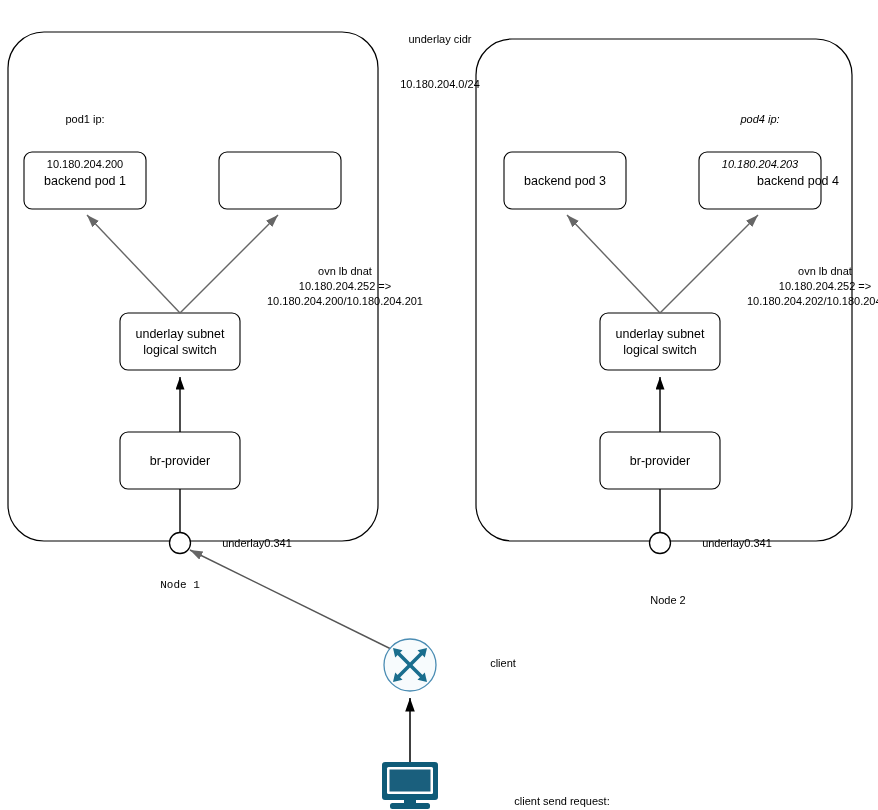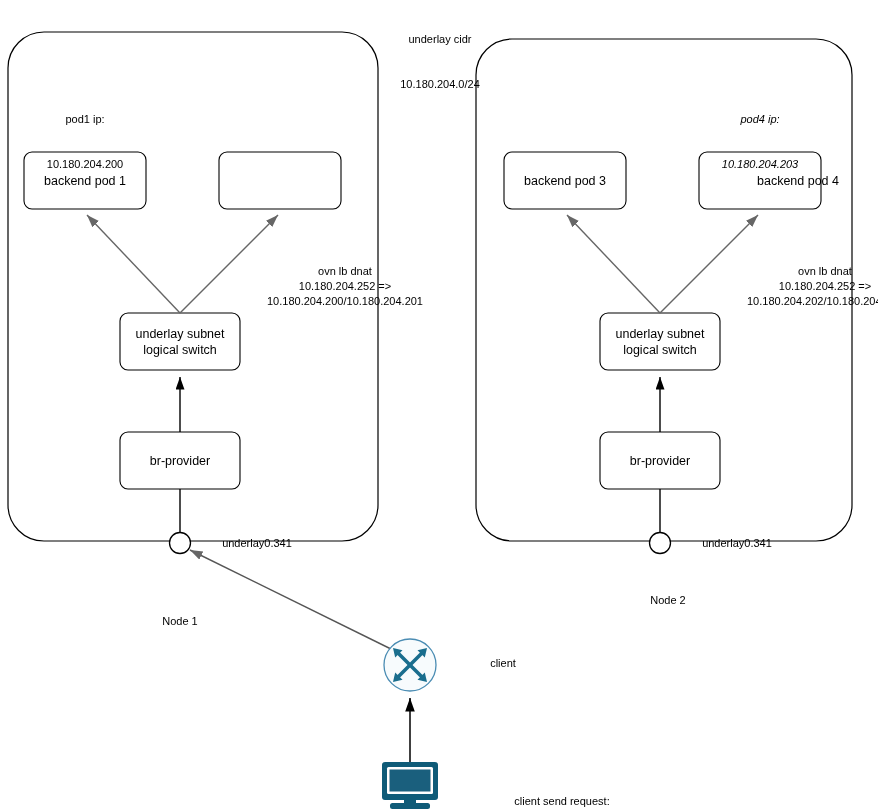--- a/index.html
+++ b/index.html
@@ -149,21 +149,21 @@
 10.180.204.252 =&gt;
 10.180.204.200/10.180.204.201</div>
 
   <div class="boxtext" style="left:120px; top:313px; width:120px; height:57px;">underlay subnet
 logical switch</div>
 
   <div class="boxtext" style="left:120px; top:432px; width:120px; height:57px;">br-provider</div>
 
   <div class="lbl left" style="left:197px; top:536px; width:120px;">underlay0.341</div>
 
-  <div class="lbl" style="left:140px; top:614px; width:80px;">Node 1</div>
+  <div class="lbl" style="left:140px; top:578px; width:80px;font-family:Liberation Mono, monospace;">Node 1</div>
 
 
   <div class="lbl" style="left:690px; top:82px; width:140px;font-style:italic;">
     <div>pod4 ip:</div>
     <div>10.180.204.203</div>
   </div>
 
   <div class="boxtext" style="left:504px; top:152px; width:122px; height:57px;">backend pod 3</div>
   <div class="boxtext" style="left:699px; top:152px; width:122px; height:57px;margin-left:38px;">backend pod 4</div>
 

